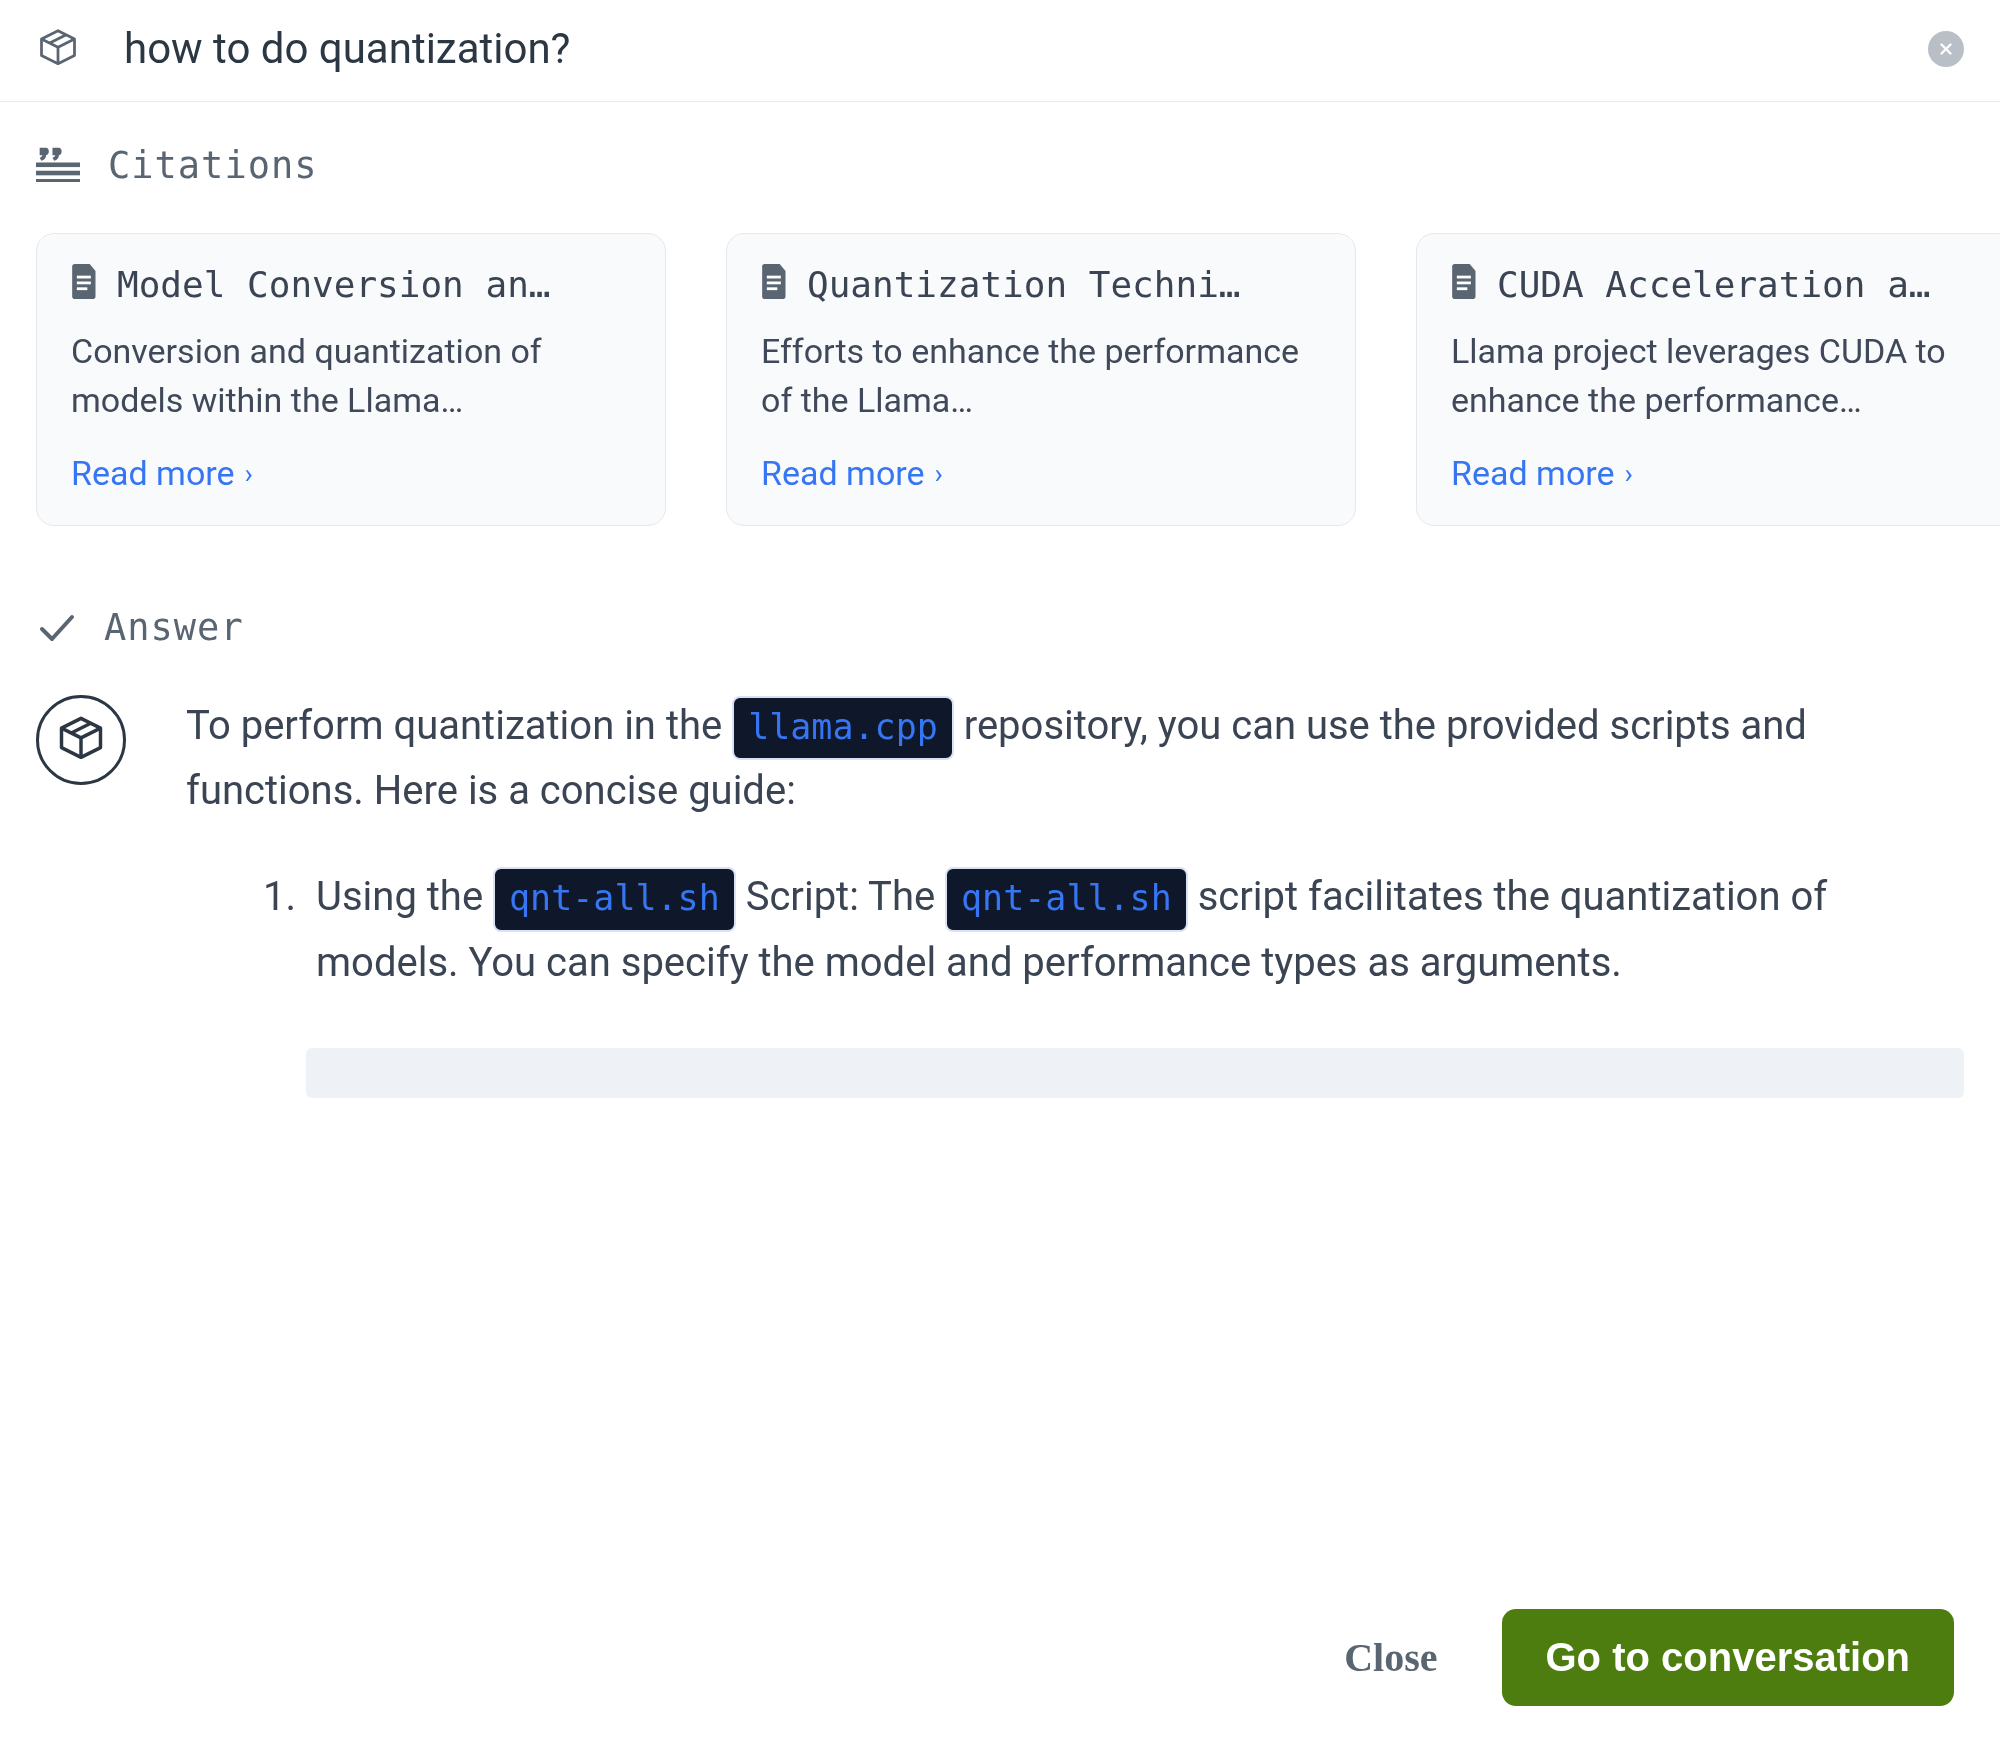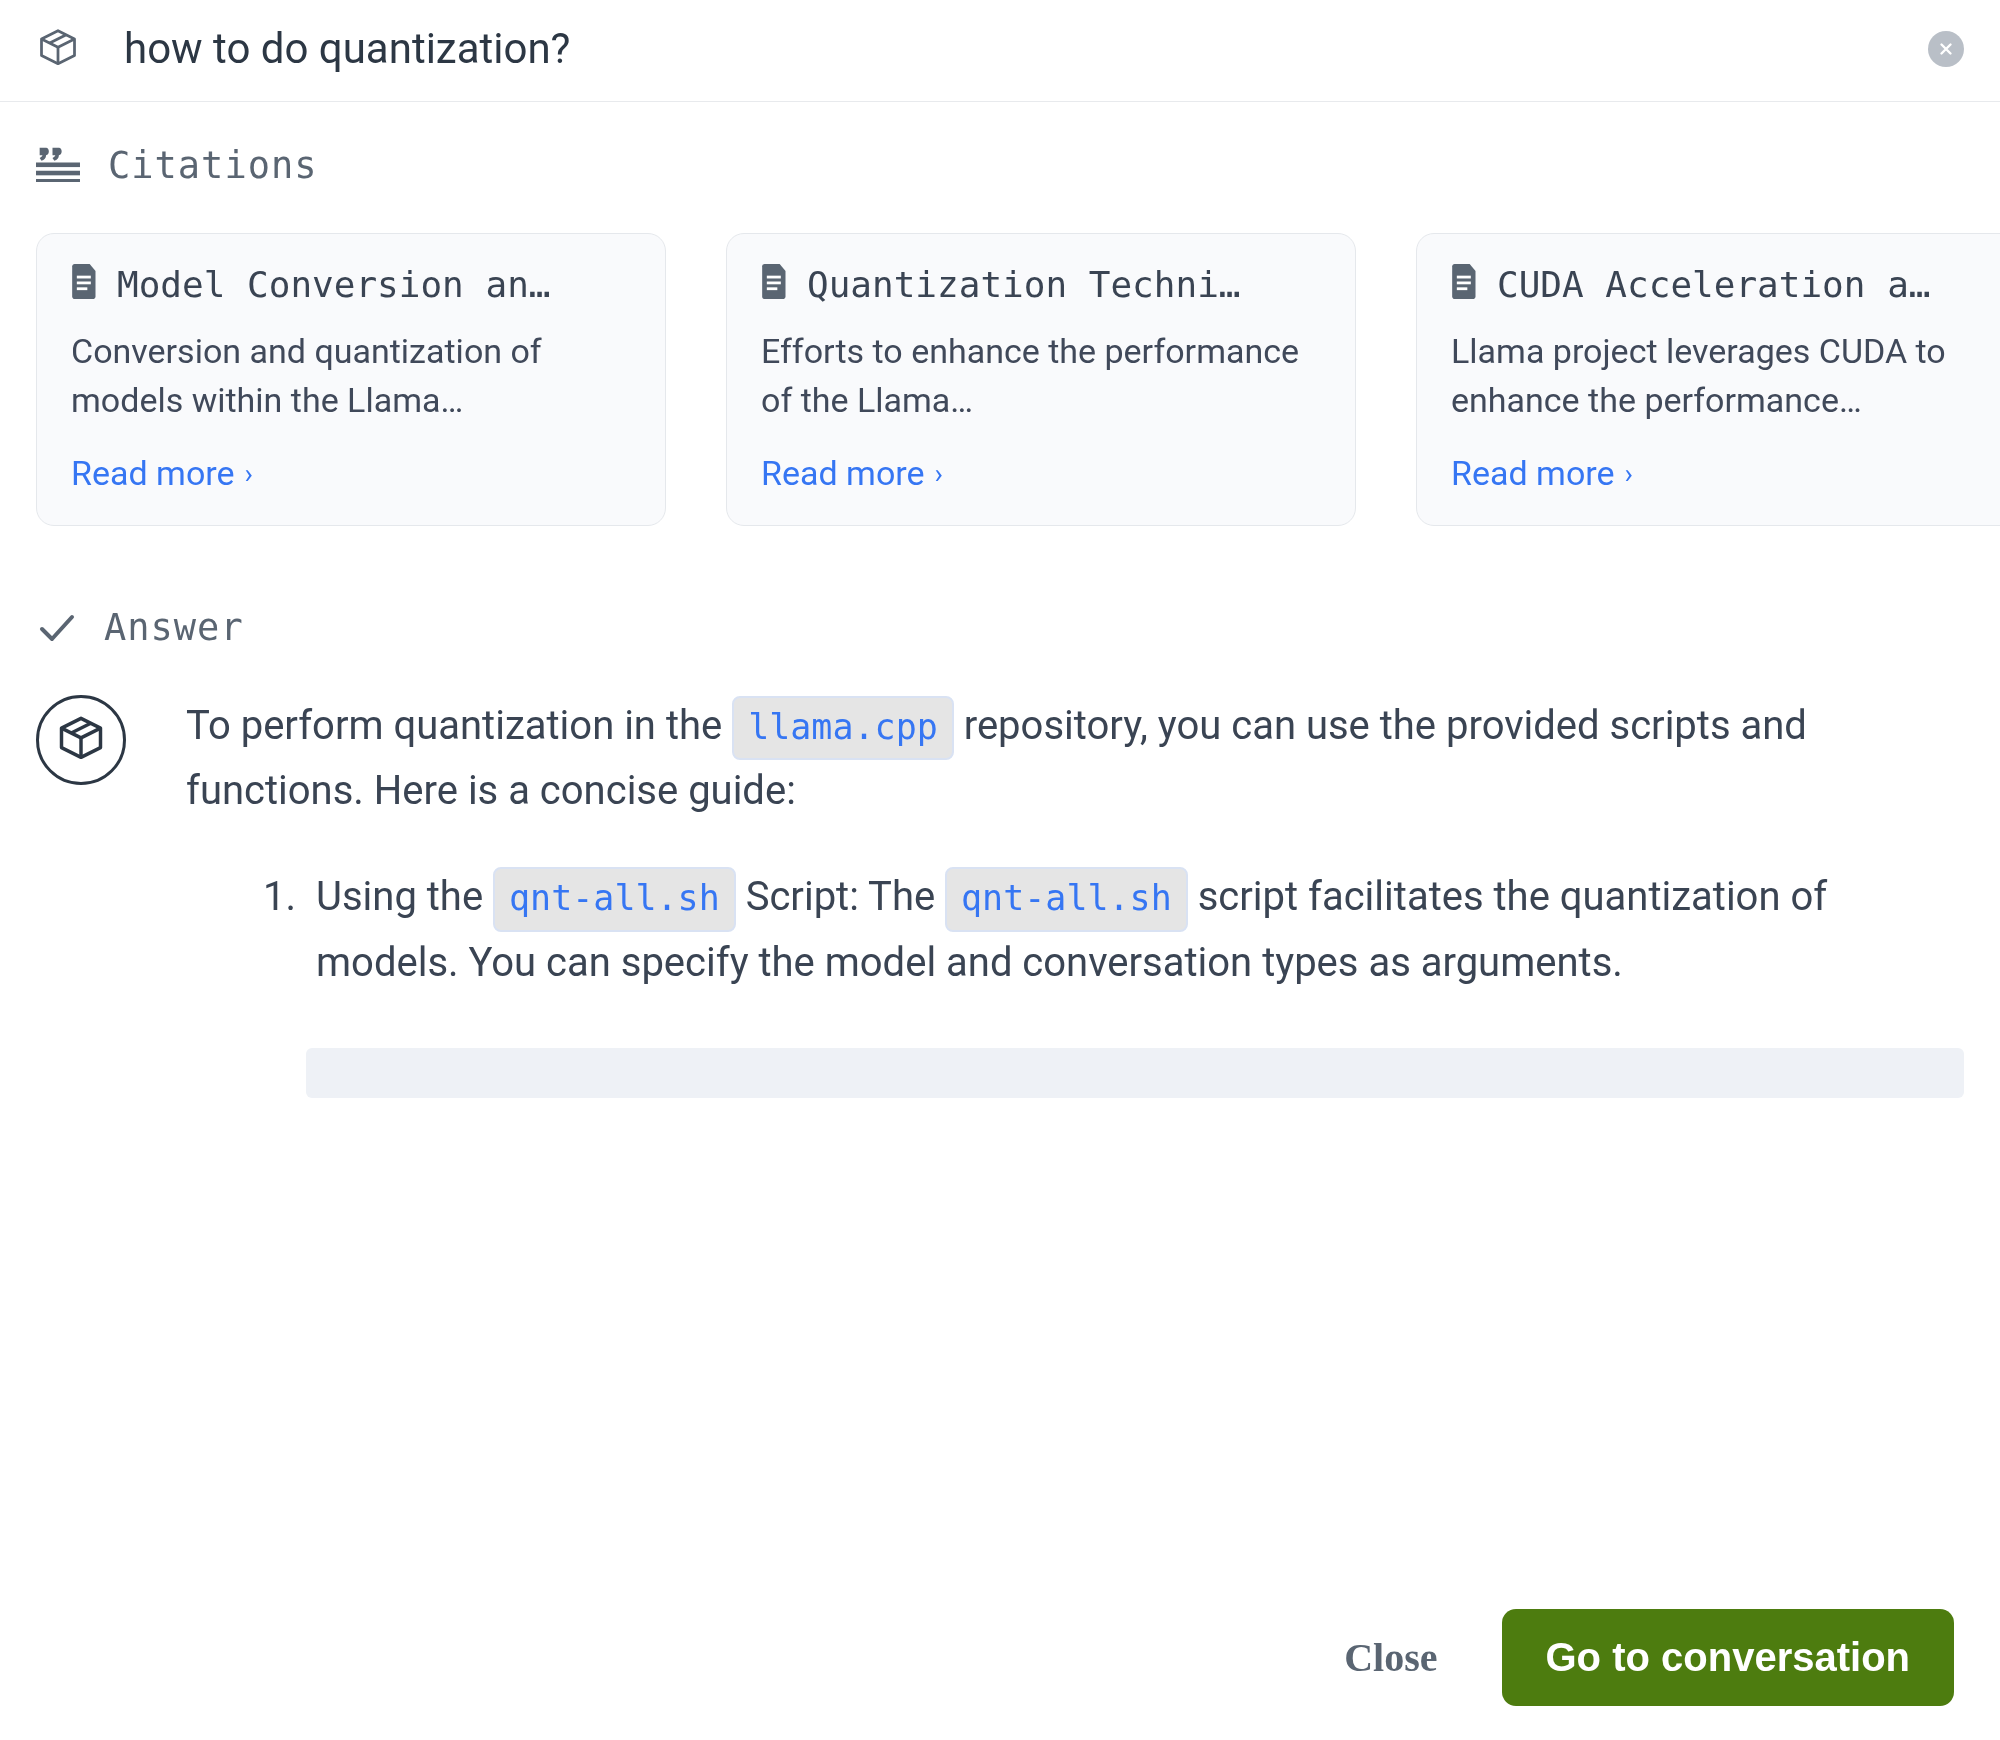--- a/index.html
+++ b/index.html
@@ -146,21 +146,21 @@
     font-size: 40px;
     line-height: 1.55;
     color: #3a4453;
   }
   .answer-para { margin-bottom: 44px; }
   .code-chip {
     display: inline-block;
     font-family: ui-monospace, "SF Mono", Menlo, Consolas, monospace;
     font-size: 35px;
     color: #3676f3;
-    background: #e5e5e5;
+    background: #0f172a;
     border: 2px solid #d9e2f3;
     border-radius: 8px;
     padding: 2px 14px 4px 14px;
     vertical-align: baseline;
   }
   .answer-list {
     padding-left: 120px;
     list-style: decimal;
   }
   .answer-list li { padding-left: 10px; margin-bottom: 30px; }
@@ -313,21 +313,21 @@
         <path d="M24 22 L24 40"></path>
         <path d="M15 17.5 L33 8.5"></path>
       </svg>
     </div>
     <div class="answer-body">
       <p class="answer-para">
         <span>To perform quantization in the </span><span class="code-chip">llama.cpp</span><span> repository, you can use the provided scripts and functions. Here is a concise guide:</span>
       </p>
       <ol class="answer-list">
         <li>
-          <span>Using the </span><span class="code-chip">qnt-all.sh</span><span> Script: The </span><span class="code-chip">qnt-all.sh</span><span> script facilitates the quantization of models. You can specify the model and conversation types as arguments.</span>
+          <span>Using the </span><span class="code-chip">qnt-all.sh</span><span> Script: The </span><span class="code-chip">qnt-all.sh</span><span> script facilitates the quantization of models. You can specify the model and performance types as arguments.</span>
         </li>
       </ol>
       <div class="code-block-placeholder"></div>
     </div>
   </div>
 </div>
 
 <div class="footer">
   <button class="btn-secondary">Close</button>
   <button class="btn-primary">Go to conversation</button>

